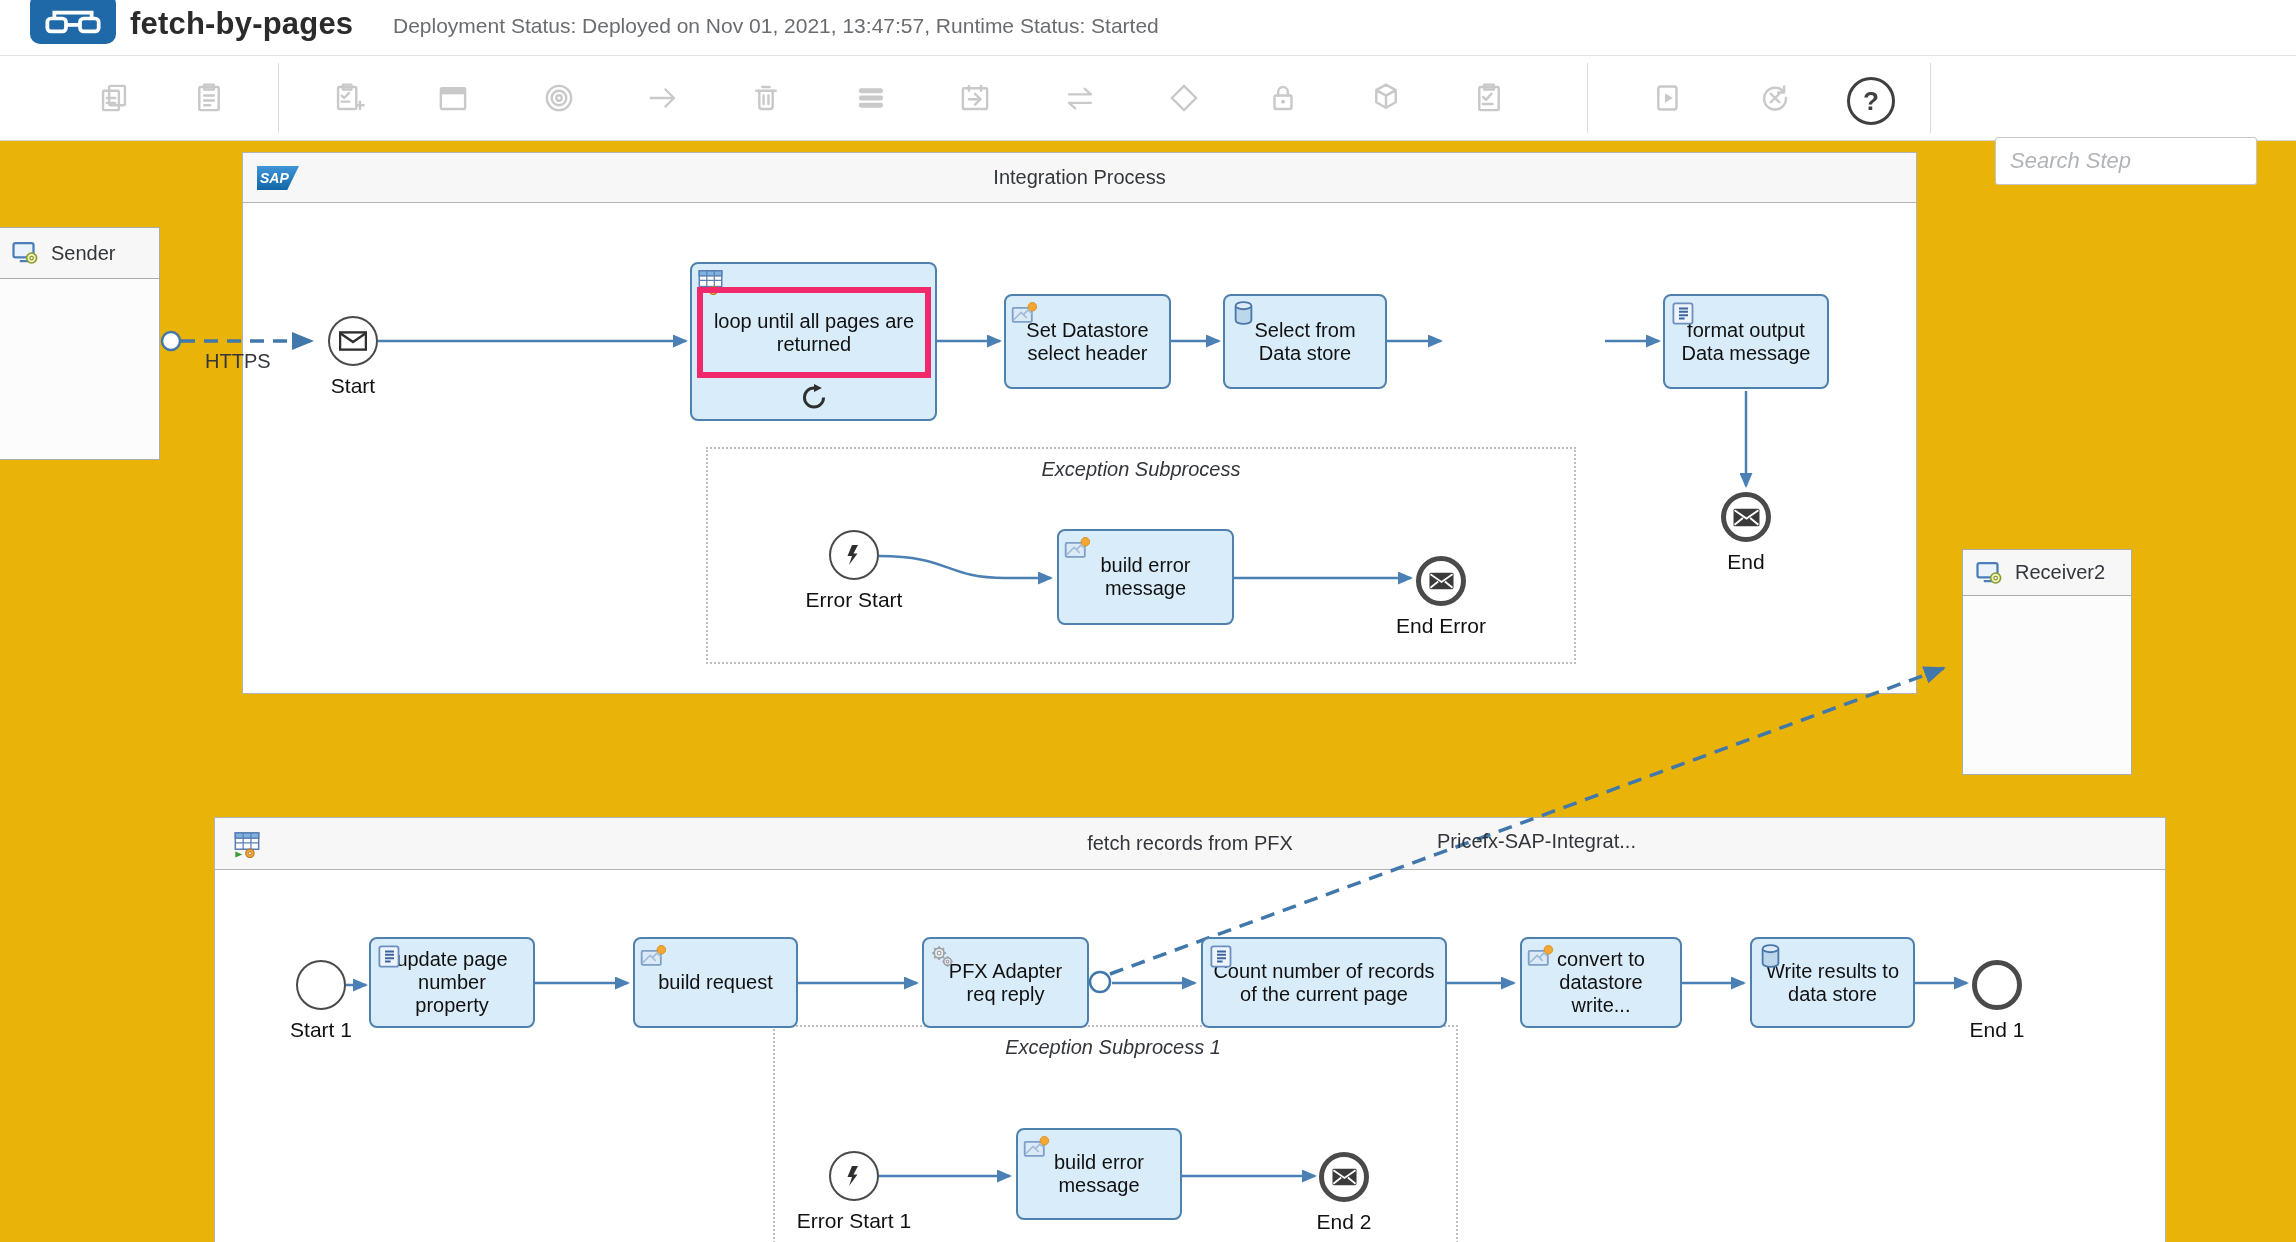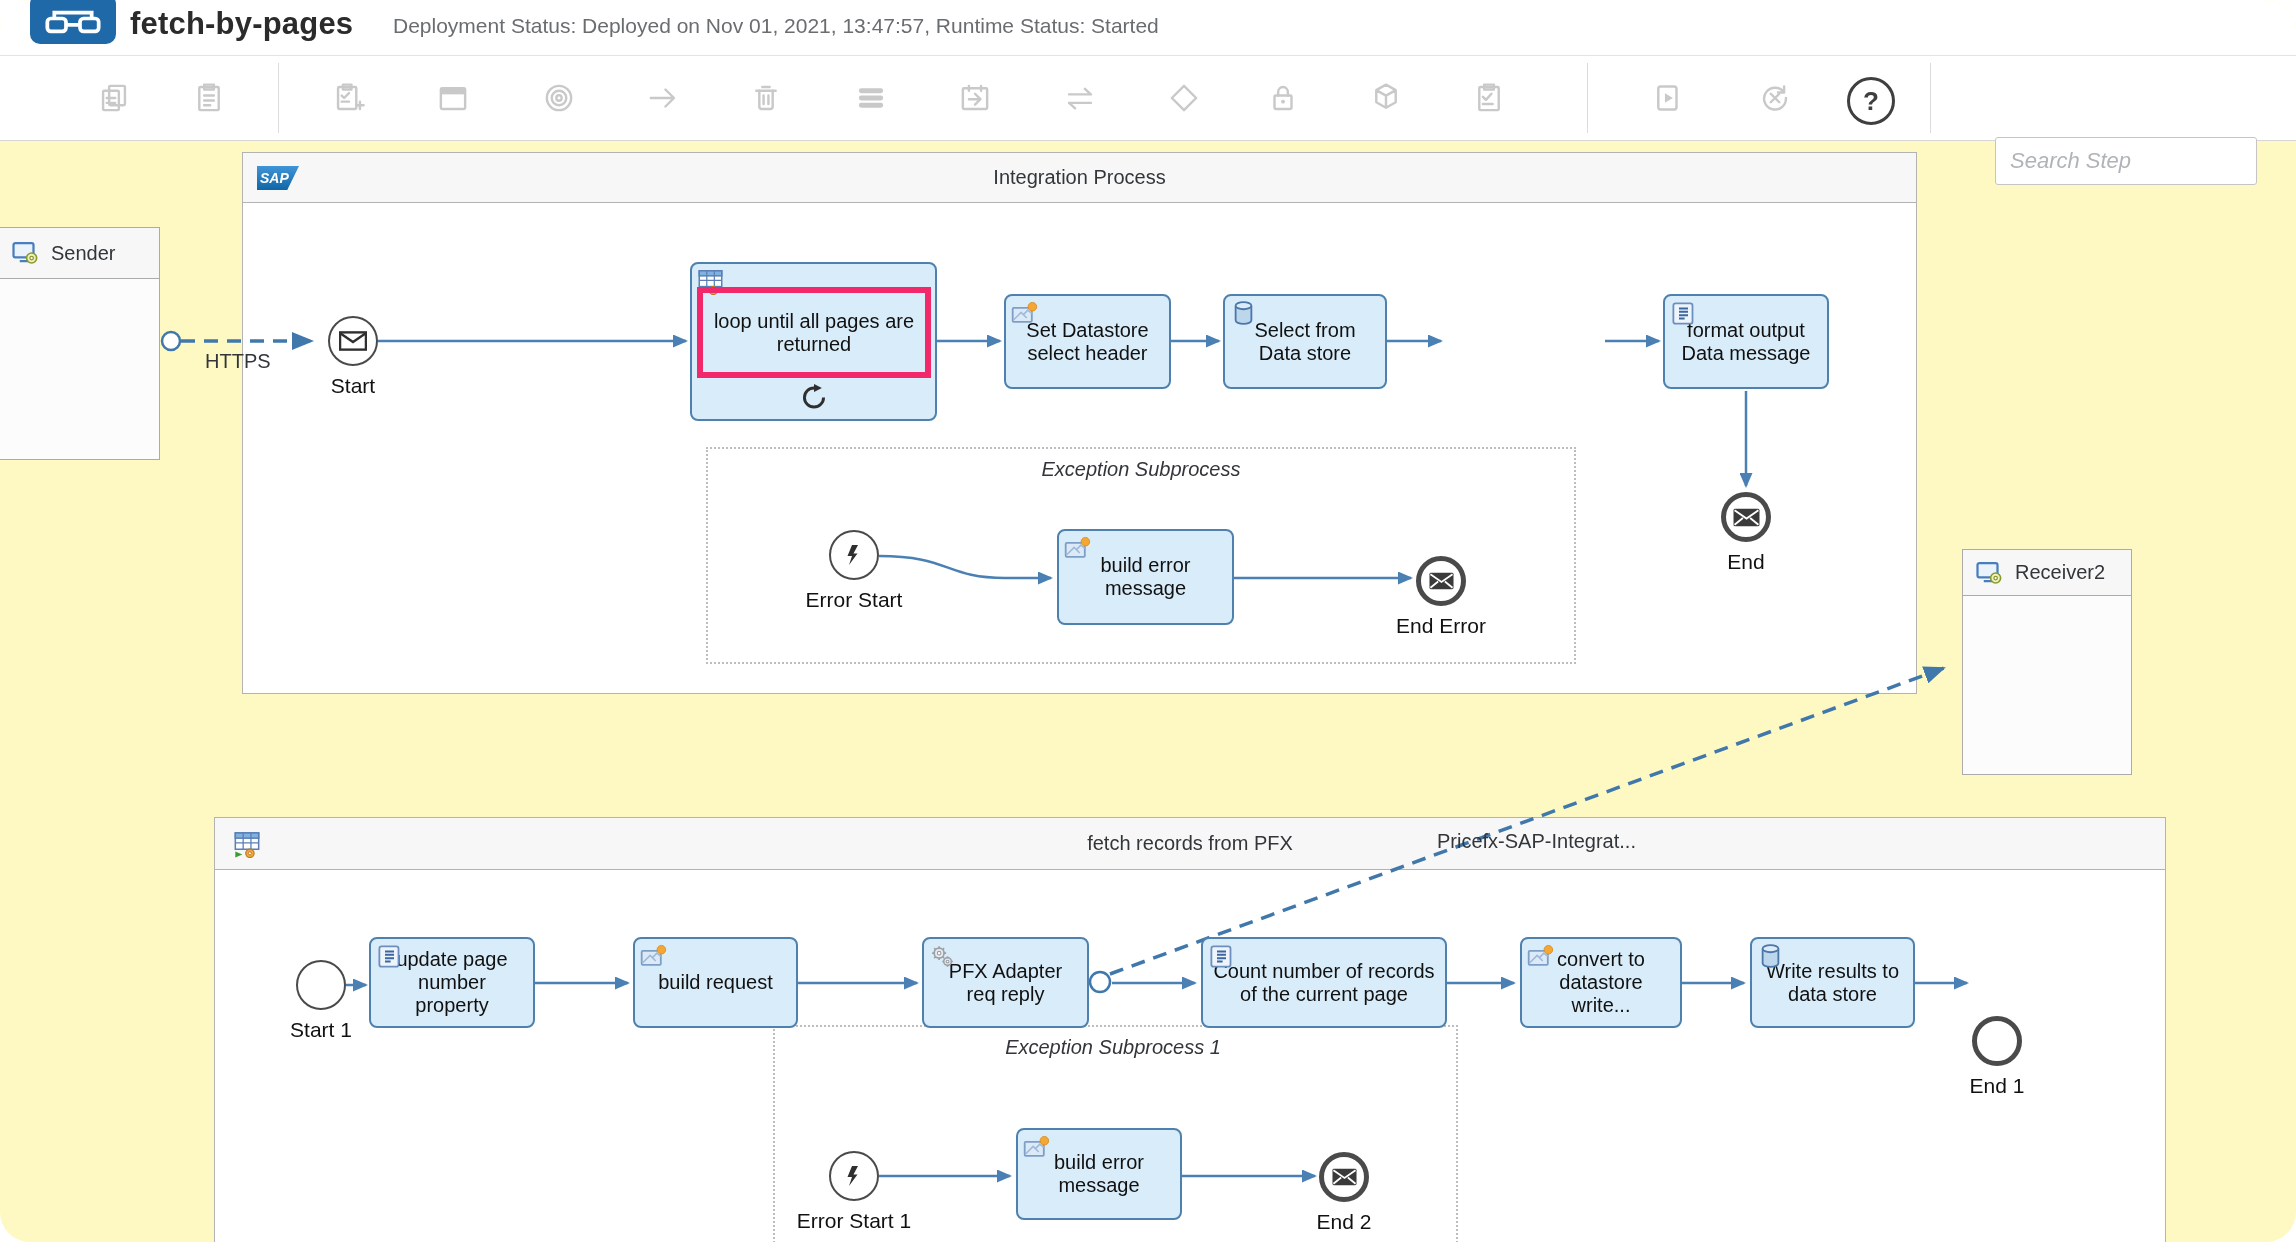--- a/index.html
+++ b/index.html
@@ -1,17 +1,17 @@
 <!DOCTYPE html>
 <html><head>
 <meta charset="utf-8">
 <style>
   html,body{margin:0;padding:0;background:#fff;}
-  .screen{position:relative;width:2296px;height:1242px;background:#fef9c3;overflow:hidden;
-          font-family:"Liberation Sans","DejaVu Sans",sans-serif;color:#32363a;border-radius:30px;}
+  .screen{position:relative;width:2296px;height:1242px;background:#eab308;overflow:hidden;
+          font-family:"Liberation Sans","DejaVu Sans",sans-serif;color:#32363a;}
 
   
   .hdr{position:absolute;left:0;top:0;width:100%;height:55px;background:#fff;border-bottom:1px solid #e3e3e3;}
   .app-ico{position:absolute;left:30px;top:-6px;width:86px;height:50px;border-radius:10px;background:#2069a8;
            display:flex;align-items:flex-end;justify-content:center;}
   .app-ico svg{width:56px;height:30px;margin-bottom:7px;}
   .hdr-title{position:absolute;left:130px;top:6px;font-size:31px;font-weight:bold;color:#2b2b2b;letter-spacing:.2px;}
   .hdr-status{position:absolute;left:393px;top:14px;font-size:21px;color:#6a6d70;}
 
   
@@ -432,21 +432,21 @@
     <span>convert to datastore write...</span>
   </div>
 
   <div class="task" style="left:1750px;top:937px;width:165px;height:91px">
     <svg class="nicon">
         <use href="#i-ds"></use>
       </svg>
     <span>Write results to data store</span>
   </div>
 
-  <div class="ev" style="left:1972px;top:1016px">
+  <div class="ev" style="left:1972px;top:960px">
     <div class="ev-c thick"></div>
     <div class="ev-lbl">End 1</div>
   </div>
 
   <div class="subp" style="left:773px;top:1025px;width:681px;height:230px"></div>
   <div class="subp-title" style="left:883px;top:1036px;width:460px">Exception Subprocess 1</div>
 
   <div class="ev" style="left:829px;top:1151px">
     <div class="ev-c thin">
         <svg width="24" height="24">

